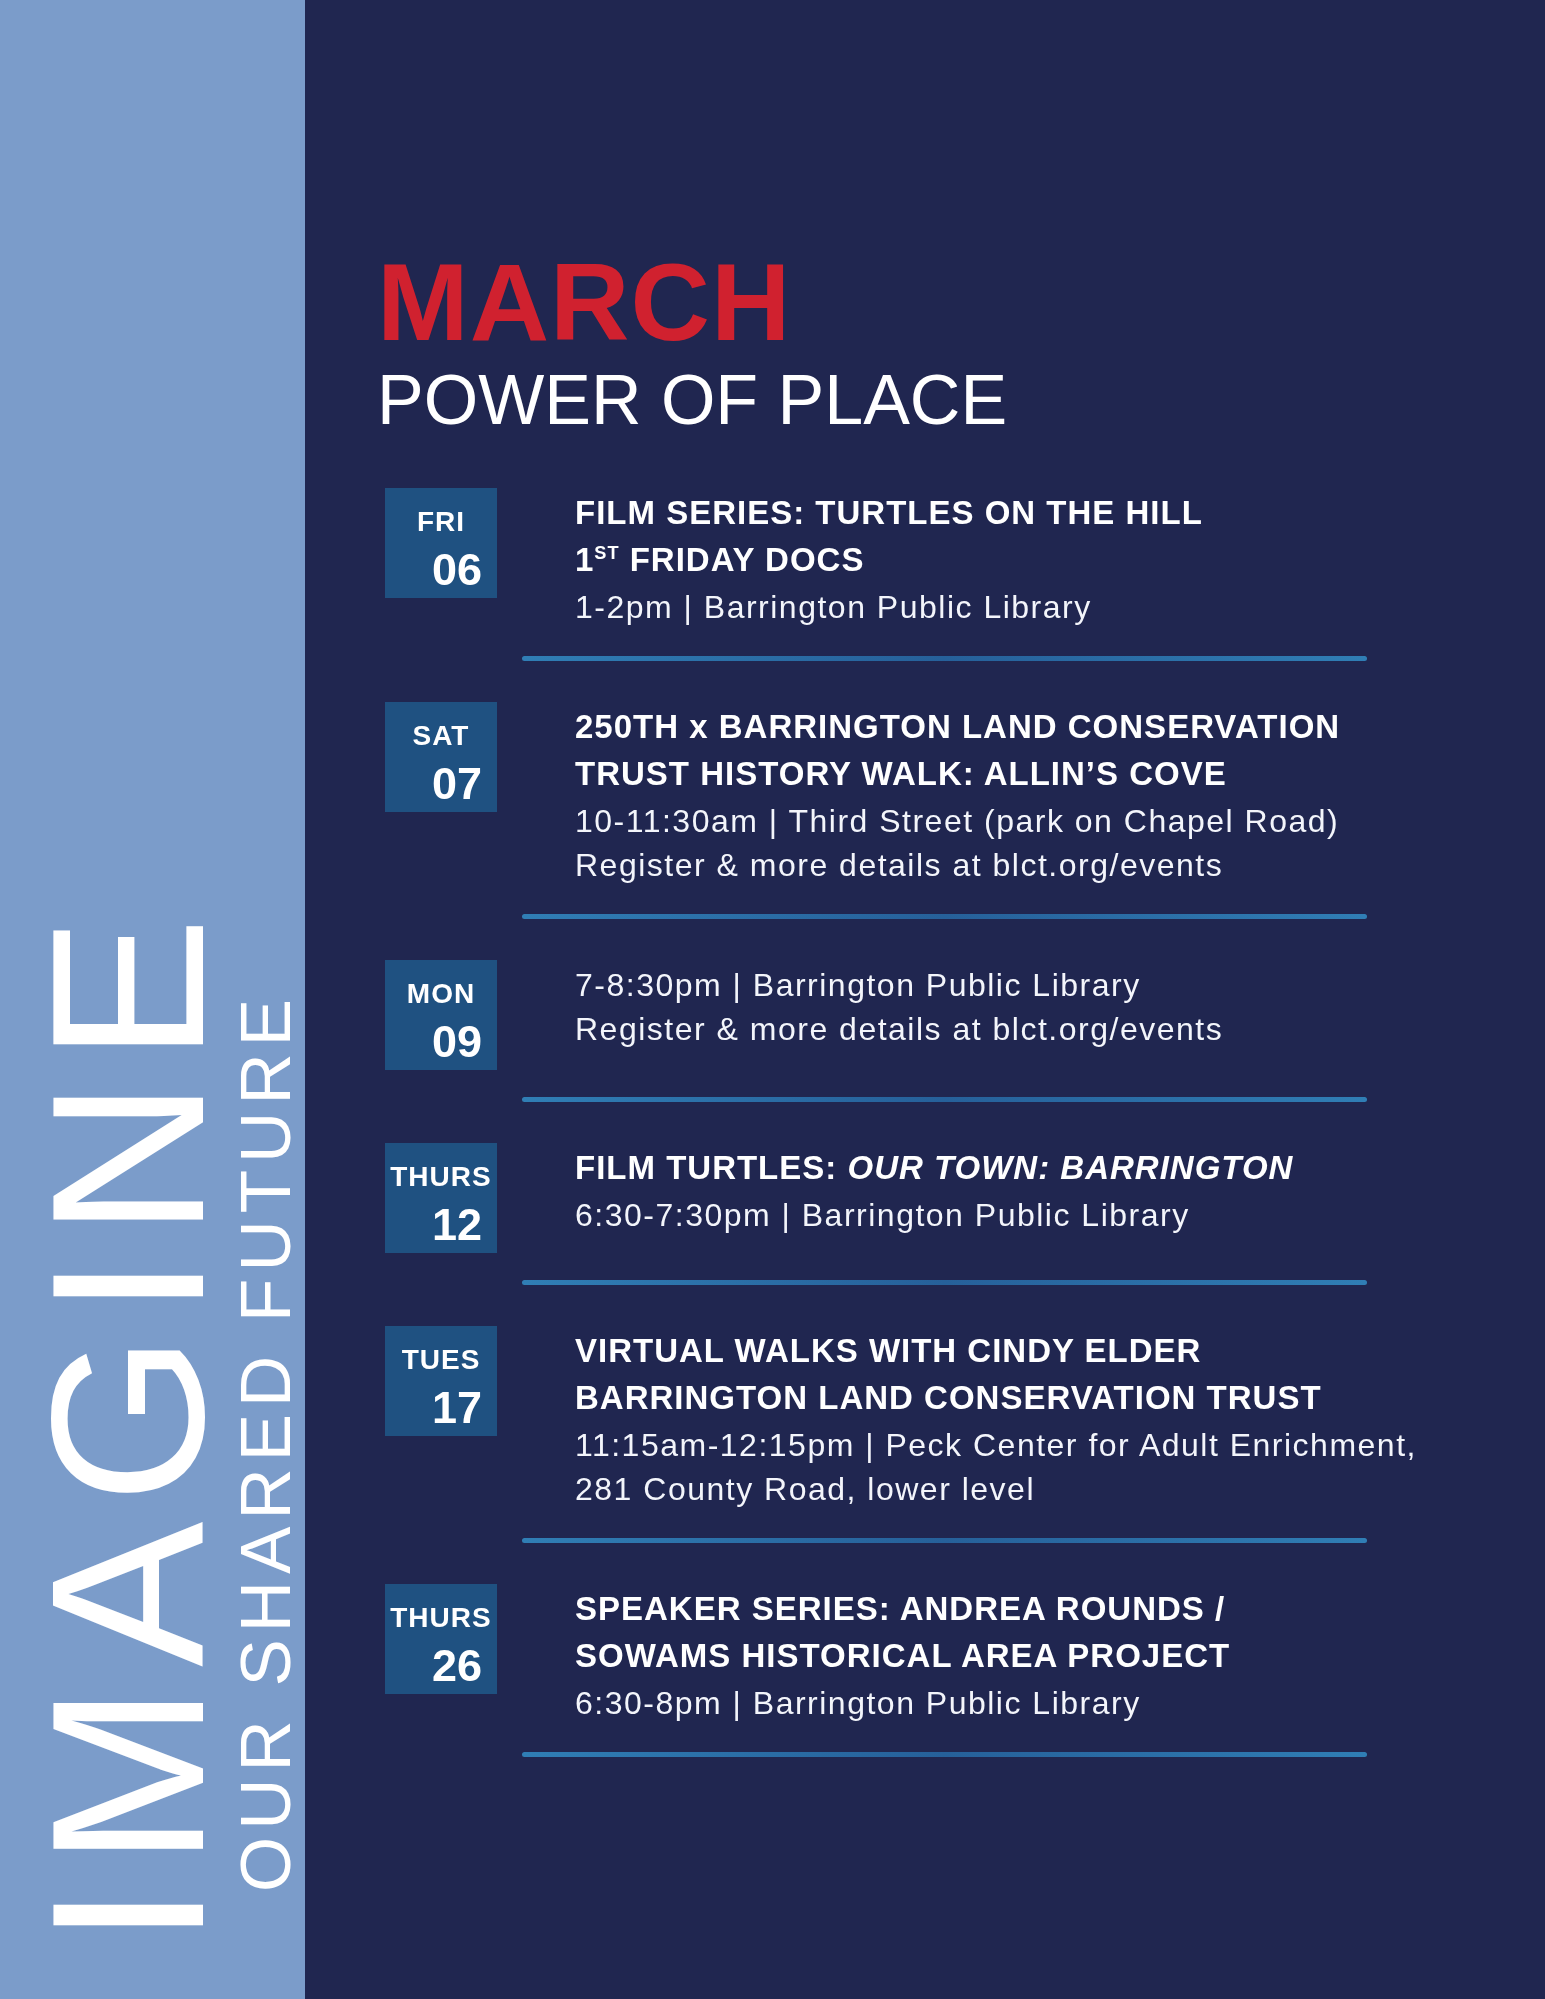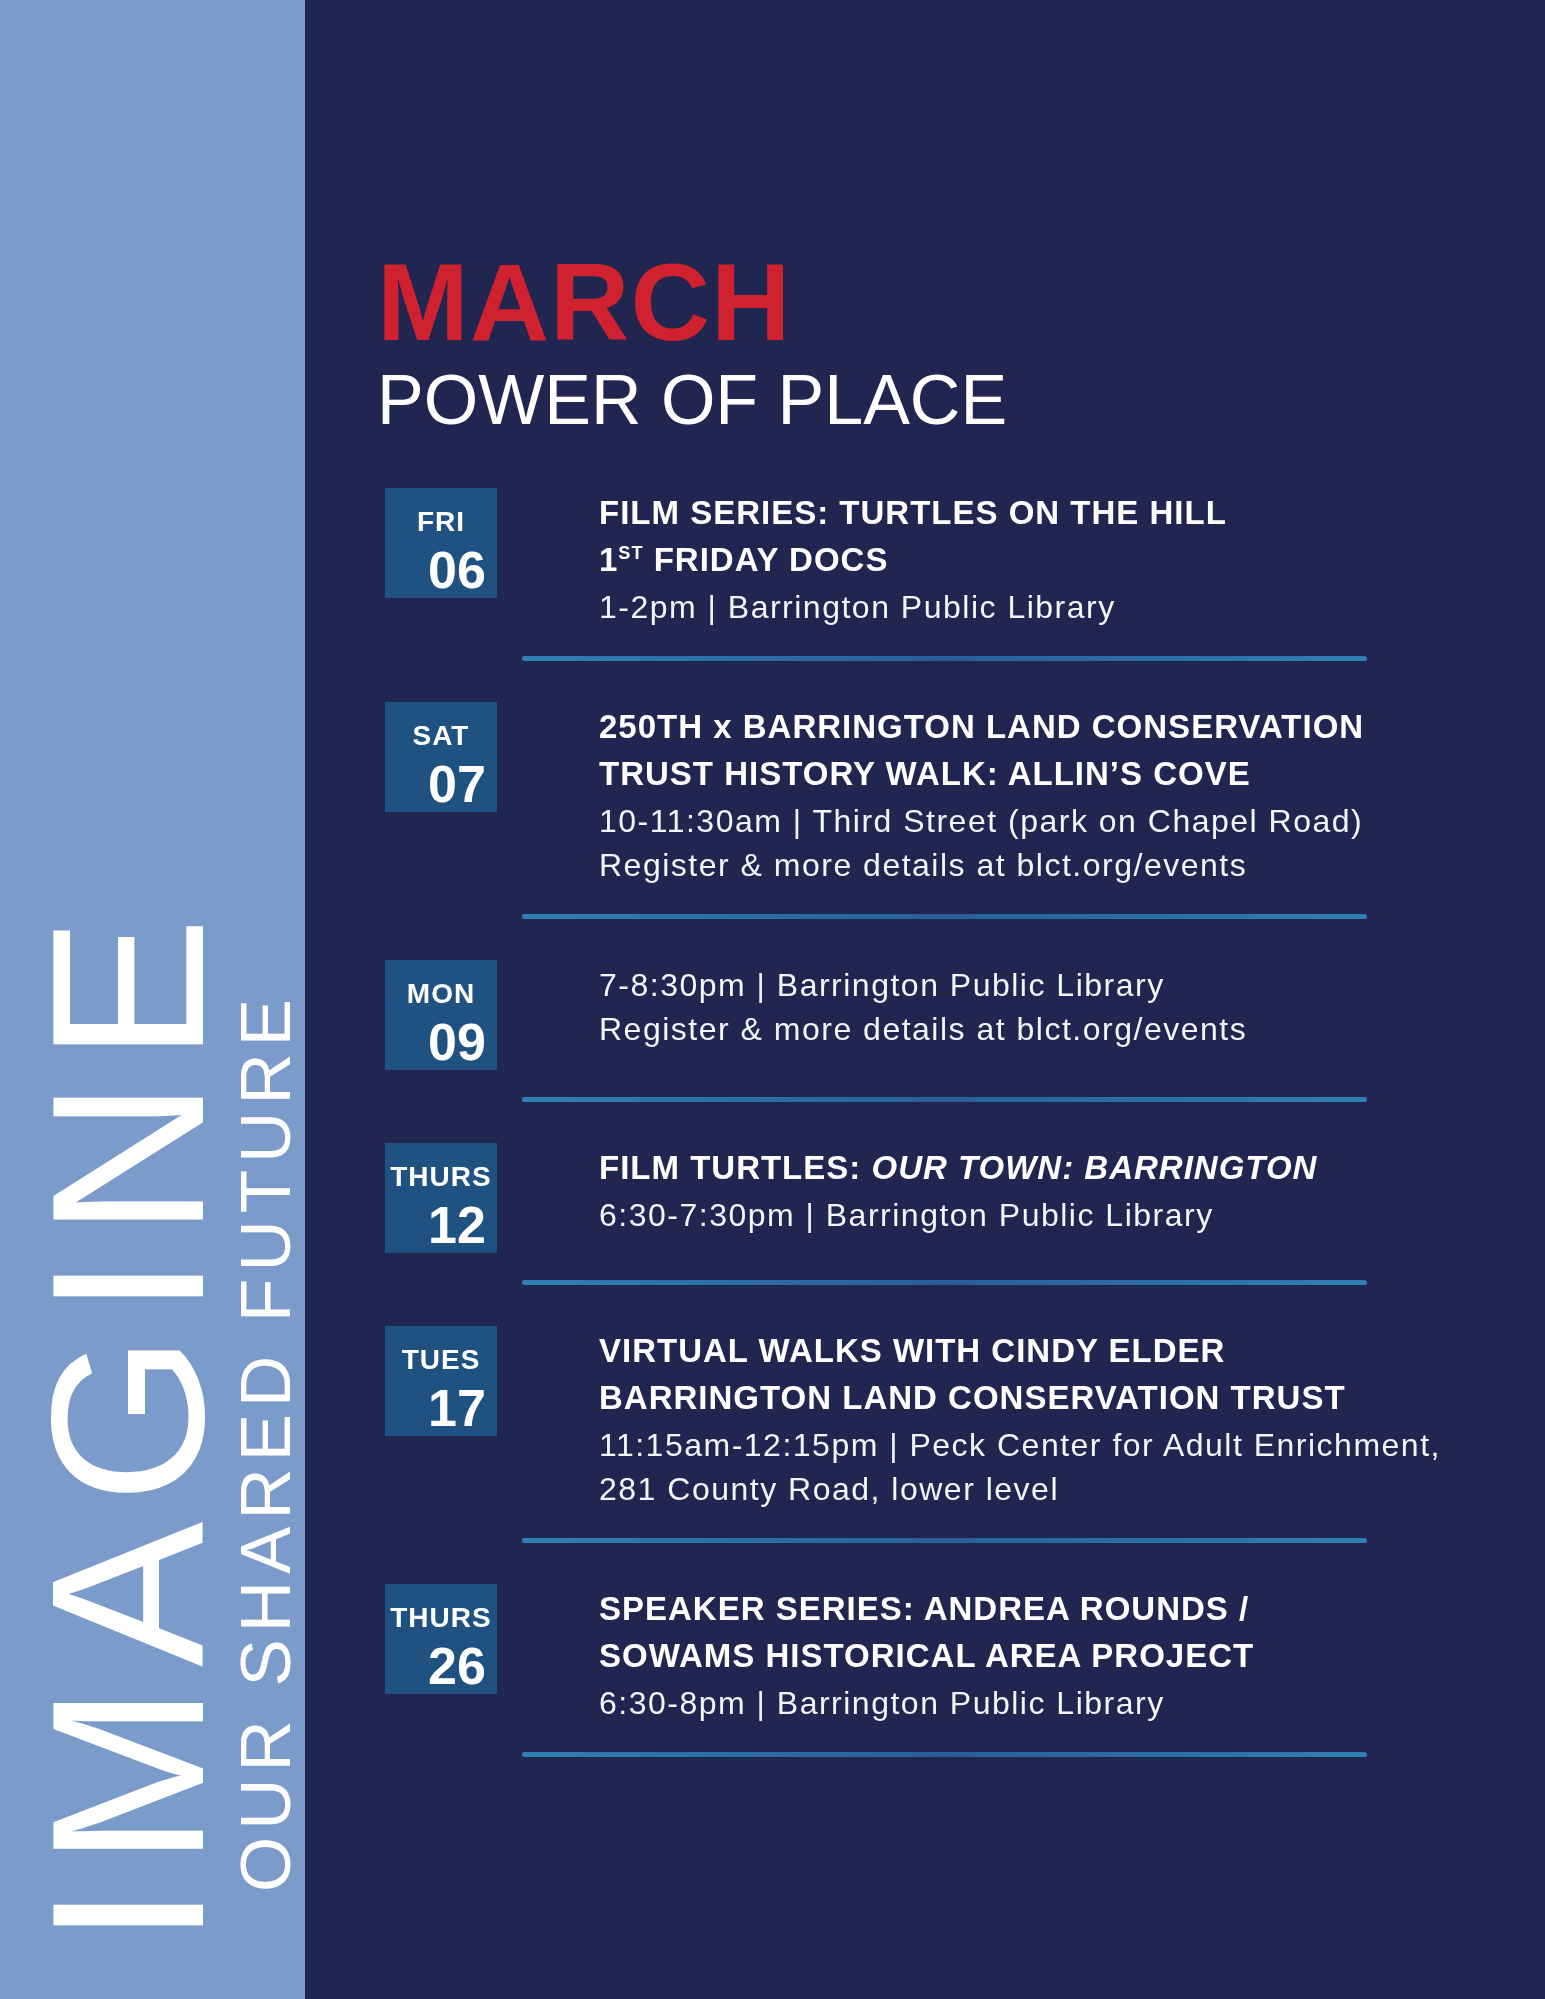--- a/index.html
+++ b/index.html
@@ -48,22 +48,22 @@
   
   .events{position:absolute;left:385px;top:488px;width:1160px;}
   .event{display:flex;align-items:flex-start;}
   .badge{
     flex:0 0 auto;width:112px;height:110px;
     background:var(--badge-blue);color:var(--white);
     display:flex;flex-direction:column;align-items:center;justify-content:center;
     padding-top:20px;
   }
   .badge .day{font-size:28px;font-weight:700;letter-spacing:1px;line-height:34px;}
-  .badge .date{font-size:52px;font-weight:700;line-height:62px;margin-left:32px;}
-  .event-text{margin-left:102px;padding-top:1px;}
+  .badge .date{font-size:45px;font-weight:700;line-height:62px;margin-left:32px;}
+  .event-text{margin-left:78px;padding-top:1px;}
   .event-title{
     color:var(--white);font-size:33px;line-height:47px;font-weight:700;letter-spacing:1px;
   }
   .event-title .it{font-style:italic;}
   .event-title sup{font-size:0.55em;vertical-align:super;line-height:0;}
   .event-details{
     margin-top:2px;color:#f3f5fb;
     font-size:32px;line-height:44px;font-weight:400;letter-spacing:1.5px;
   }
   .divider{

